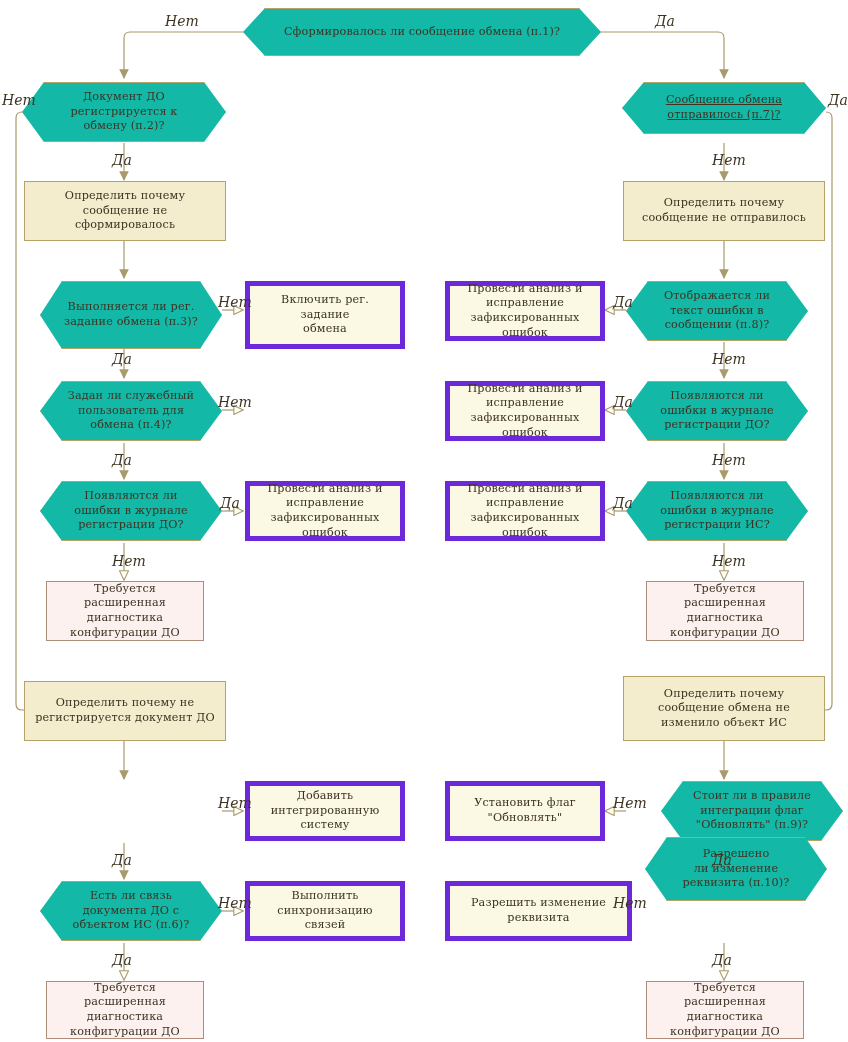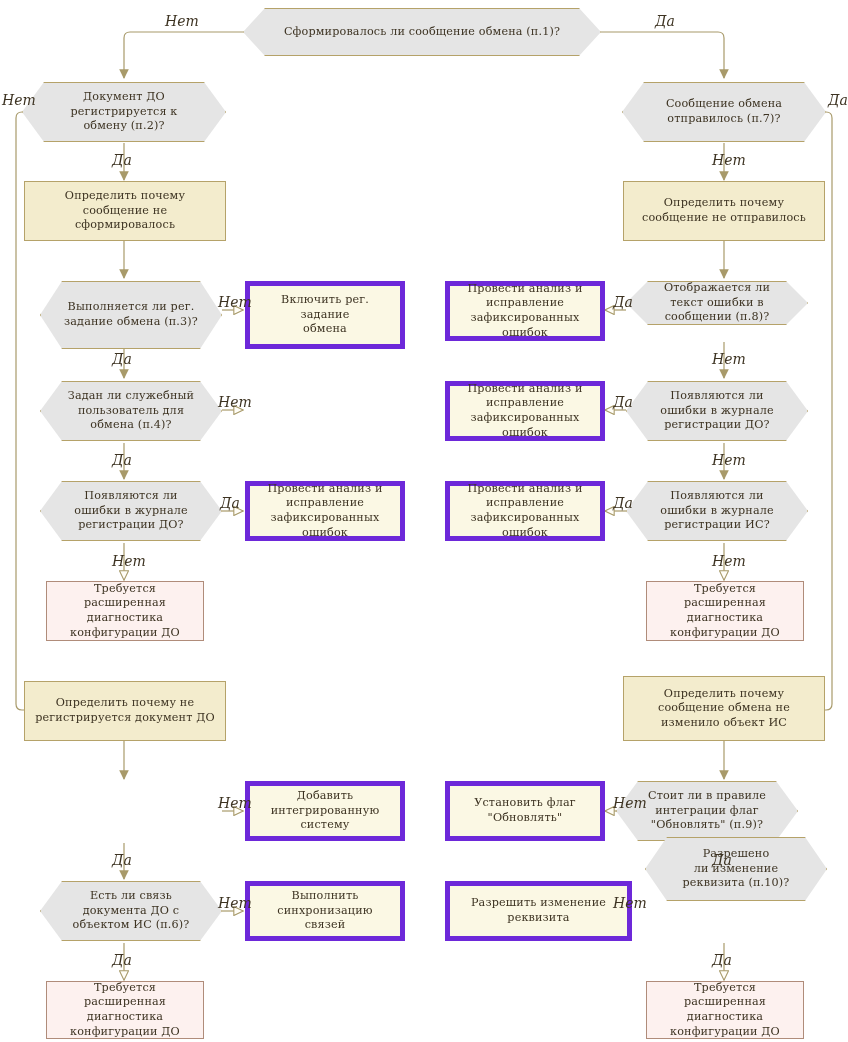--- a/index.html
+++ b/index.html
@@ -28,21 +28,21 @@
     justify-content:center;
     text-align:center;
     line-height:1.30;
     font-size:11.2px;
     letter-spacing:.15px;
     padding:4px 6px;
     white-space:pre-line;
   }
   
   .hex{
-    background:#e5e5e5;
+    background:#14b8a6;
     border:1px solid #b5a269;
     clip-path:polygon(22px 0, calc(100% - 22px) 0, 100% 50%, calc(100% - 22px) 100%, 22px 100%, 0 50%);
     border-radius:0;
   }
   
   .proc{
     background:#f3eccd;
     border:1px solid #b5a269;
   }
   
@@ -209,31 +209,31 @@
     <span>Выполнить
 синхронизацию связей</span>
   </div>
 
   <div class="node term" style="left:46px;top:981px;width:158px;height:58px;">
     <span>Требуется расширенная
 диагностика
 конфигурации ДО</span>
   </div>
 
-  <div class="node hex" style="left:622px;top:82px;width:204px;height:60px;">
+  <div class="node hex" style="left:622px;top:82px;width:204px;height:52px;text-decoration:underline;">
     <span>Сообщение обмена
 отправилось (п.7)?</span>
   </div>
 
   <div class="node proc" style="left:623px;top:181px;width:202px;height:60px;">
     <span>Определить почему
 сообщение не отправилось</span>
   </div>
 
-  <div class="node hex" style="left:626px;top:281px;width:182px;height:44px;">
+  <div class="node hex" style="left:626px;top:281px;width:182px;height:60px;">
     <span>Отображается ли
 текст ошибки в
 сообщении (п.8)?</span>
   </div>
   <div class="node act" style="left:445px;top:281px;width:160px;height:60px;">
     <span>Провести анализ и
 исправление
 зафиксированных ошибок</span>
   </div>
 
@@ -264,21 +264,21 @@
 диагностика
 конфигурации ДО</span>
   </div>
 
   <div class="node proc" style="left:623px;top:676px;width:202px;height:65px;">
     <span>Определить почему
 сообщение обмена не
 изменило объект ИС</span>
   </div>
 
-  <div class="node hex" style="left:616px;top:781px;width:182px;height:60px;">
+  <div class="node hex" style="left:661px;top:781px;width:182px;height:60px;">
     <span>Стоит ли в правиле
 интеграции флаг
 "Обновлять" (п.9)?</span>
   </div>
   <div class="node act" style="left:445px;top:781px;width:160px;height:60px;">
     <span>Установить флаг
 "Обновлять"</span>
   </div>
 
   <div class="node hex" style="left:645px;top:837px;width:182px;height:64px;">

